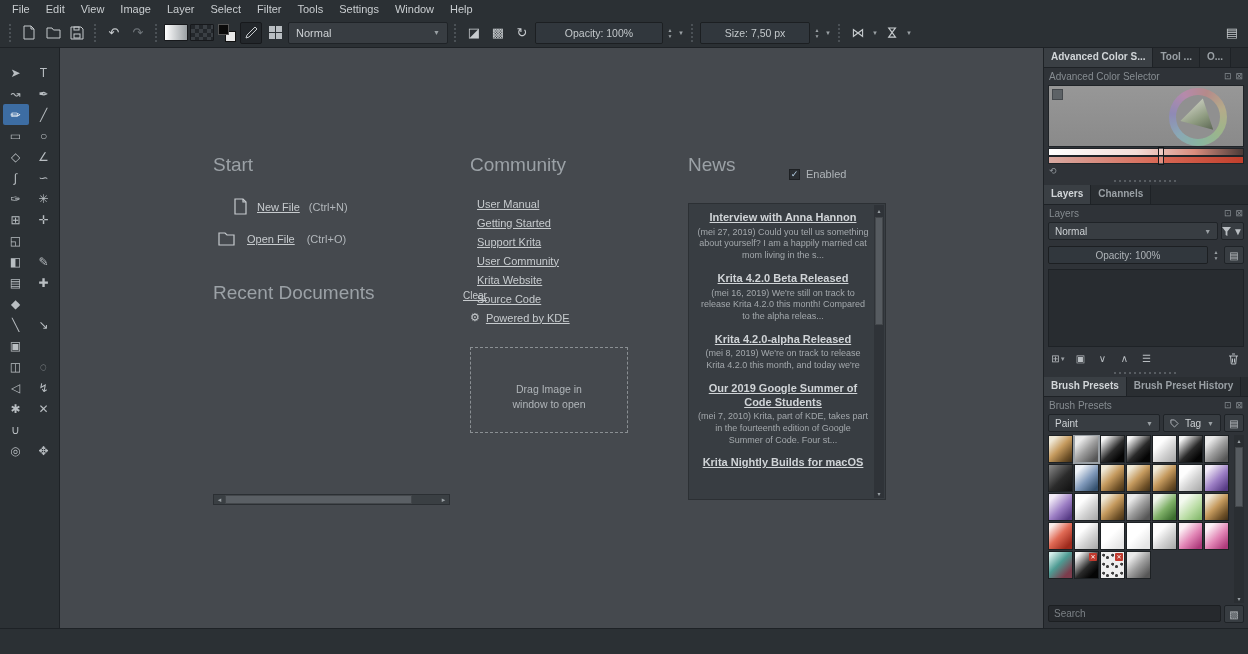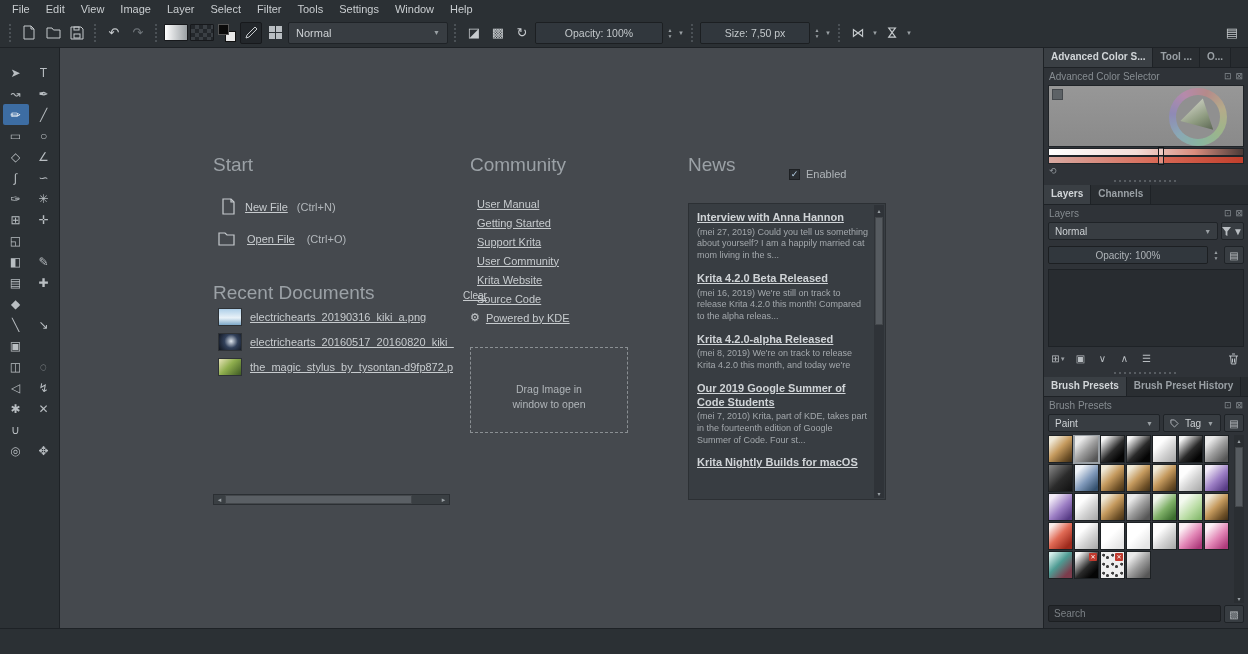--- a/index.html
+++ b/index.html
@@ -72,21 +72,21 @@
   .hs-track{flex:1;position:relative;}
   .hs-handle{position:absolute;left:0;top:0;bottom:0;width:88%;background:#5a5f64;border:1px solid #43474b;}
   .community-links{position:absolute;left:410px;top:146px;display:flex;flex-direction:column;}
   .community-row{height:19px;display:flex;align-items:center;gap:6px;}
   .community-row .ico{color:#c7cbce;font-size:11px;min-width:1px;}
   .dropzone{position:absolute;left:410px;top:299px;width:158px;height:86px;border:1px dashed #8a8f93;display:flex;align-items:center;justify-content:center;text-align:center;color:#b0b5b9;font-size:10.5px;}
   .dropzone span{max-width:96px;line-height:1.45;margin-top:14px;}
   .news-enabled{position:absolute;left:729px;top:120px;display:flex;align-items:center;gap:6px;color:#b0b5b9;font-size:11px;}
   .cb{width:11px;height:11px;background:#2a2e32;border:1px solid #1d2023;display:flex;align-items:center;justify-content:center;color:#b7d2e8;font-size:9px;line-height:9px;}
   .news-list{position:absolute;left:628px;top:155px;width:198px;height:297px;background:#383d42;border:1px solid #2c3034;padding:7px 16px 7px 8px;overflow:hidden;}
-  .news-item{margin-bottom:10px;}
+  .news-item{margin-bottom:10px;text-align:center;}
   .news-title{font-size:11px;font-weight:bold;color:#d0d4d7;text-decoration:underline;line-height:1.25;margin-bottom:2px;}
   .news-body{font-size:9px;color:#a3a8ac;line-height:1.3;}
   .vscroll{position:absolute;right:1px;top:1px;bottom:1px;width:10px;background:#2f3338;display:flex;flex-direction:column;}
   .vs-arrow{height:10px;display:flex;align-items:center;justify-content:center;color:#9aa0a4;font-size:6px;}
   .vs-arrow.up::after{content:"▴";}
   .vs-arrow.down::after{content:"▾";}
   .vs-track{flex:1;position:relative;}
   .vs-handle{position:absolute;left:1px;right:1px;top:2px;height:108px;background:#565b60;border:1px solid #43474b;}
 
   
@@ -412,55 +412,38 @@
 
       <div class="tool">
         <span>✥</span>
       </div>
     </div>
   <div class="vhandle"></div>
 
   <div class="welcome">
 
     <div class="w-title" style="left:153px;top:106px;">Start</div>
-    <div class="start-row" style="left:160px;top:150px;">
+    <div class="start-row" style="left:172px;top:150px;">
       <svg width="16" height="17" viewBox="0 0 16 17">
           <path d="M3 1h8l3 3v12H3z" fill="none" stroke="#c6cacd" stroke-width="1.2"></path>
           <path d="M11 1v3h3" fill="none" stroke="#c6cacd" stroke-width="1.2"></path>
         </svg>
       <span class="link">New File</span>
       <span class="shortcut">(Ctrl+N)</span>
     </div>
     <div class="start-row" style="left:158px;top:183px;gap:12px;">
       <svg width="17" height="15" viewBox="0 0 17 15">
           <path d="M1 2h6l2 2h7v10H1z" fill="none" stroke="#c6cacd" stroke-width="1.2"></path>
         </svg>
       <span class="link">Open File</span>
       <span class="shortcut">(Ctrl+O)</span>
     </div>
 
     <div class="w-title" style="left:153px;top:234px;">Recent Documents</div>
     <span class="clear-link link" style="left:403px;top:242px;">Clear</span>
-    <div class="recent-list">
-
-        <div class="recent-row">
-          <span class="thumb t-sky"></span>
-          <span class="link">electrichearts_20190316_kiki_a.png</span>
-        </div>
-
-        <div class="recent-row">
-          <span class="thumb t-dark"></span>
-          <span class="link">electrichearts_20160517_20160820_kiki_</span>
-        </div>
-
-        <div class="recent-row">
-          <span class="thumb t-green"></span>
-          <span class="link">the_magic_stylus_by_tysontan-d9fp872.p</span>
-        </div>
-      </div>
 
     <div class="hscroll">
       <span class="hs-arrow left"></span>
       <span class="hs-track">
           <span class="hs-handle"></span>
         </span>
       <span class="hs-arrow right"></span>
     </div>
 
     <div class="w-title" style="left:410px;top:106px;">Community</div>

